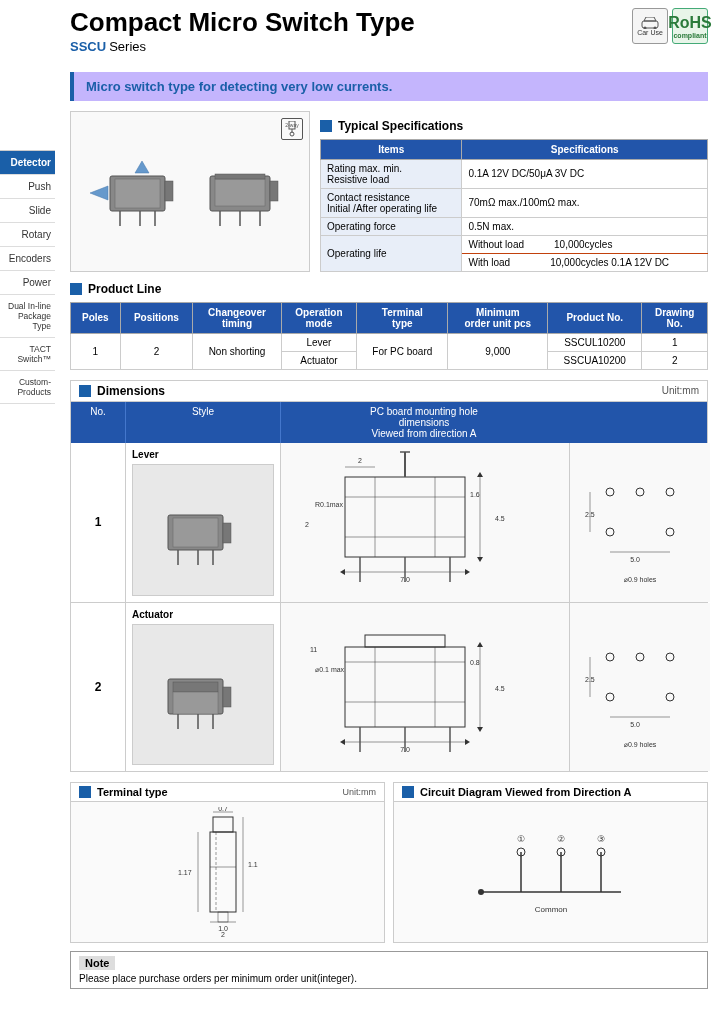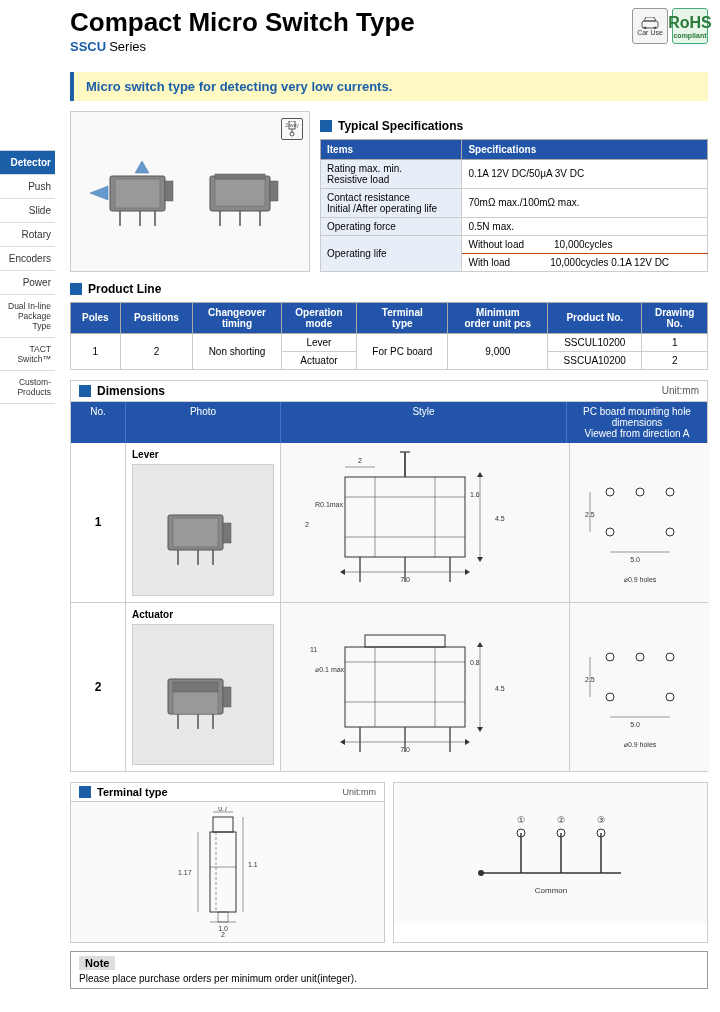--- a/index.html
+++ b/index.html
@@ -100,21 +100,21 @@
       flex-direction: column;
       align-items: center;
       justify-content: center;
       font-size: 7px;
       color: #2a7a3a;
       font-weight: bold;
     }
 
     
     .highlight-bar {
-      background: #fef9c3;
+      background: #c4b5fd;
       border-left: 4px solid #1a5fa8;
       padding: 7px 12px;
       font-size: 13px;
       font-weight: bold;
       color: #1a5fa8;
       margin-bottom: 10px;
     }
 
     
     .section-header {
@@ -171,21 +171,21 @@
     }
     table.specs-table {
       width: 100%;
       border-collapse: collapse;
       font-size: 10px;
     }
     table.specs-table th {
       background: #2255aa;
       color: #fff;
       padding: 4px 6px;
-      text-align: left;
+      text-align: center;
       border: 1px solid #aaa;
     }
     table.specs-table td {
       border: 1px solid #ccc;
       padding: 3px 6px;
       vertical-align: middle;
     }
     table.specs-table .row-header {
       background: #e8eef8;
       font-weight: normal;
@@ -550,21 +550,20 @@
   <div class="dimensions-section" style="margin-top:10px;">
     <div class="dim-header-row">
       <div class="dim-header-left">
         <div class="section-header-square"></div>
         <span>Dimensions</span>
       </div>
       <div class="dim-header-right">Unit:mm</div>
     </div>
     <div class="dim-col-headers">
       <div class="dim-col-header">No.</div>
-      <div class="dim-col-header">Photo</div>
       <div class="dim-col-header">Style</div>
       <div class="dim-col-header">PC board mounting hole<br>dimensions<br>Viewed from direction A</div>
     </div>
 
     <div class="dim-inner-row">
       <div class="dim-number-cell">1</div>
       <div class="dim-photo-cell">
         <div class="photo-label">Lever</div>
         <div class="photo-img-placeholder">
 
@@ -726,20 +725,26 @@
           <line x1="52" y1="115" x2="78" y2="115" stroke="#333" stroke-width="0.5"></line>
           <text x="65" y="124" text-anchor="middle" fill="#333" font-size="7">1.0</text>
 
           <rect x="60" y="105" width="10" height="10" fill="none" stroke="#333" stroke-width="0.5"></rect>
           <text x="65" y="130" text-anchor="middle" fill="#333" font-size="7">2</text>
         </svg>
       </div>
     </div>
 
     <div class="circuit-box">
+      <div class="box-header">
+        <div class="box-header-left">
+          <div class="section-header-square"></div>
+          <span>Circuit Diagram  Viewed from Direction A</span>
+        </div>
+      </div>
       <div class="box-content">
         <svg width="200" height="120" viewBox="0 0 200 120" style="font-size:9px;">
 
           <line x1="30" y1="80" x2="170" y2="80" stroke="#333" stroke-width="1.5"></line>
 
           <line x1="70" y1="80" x2="70" y2="40" stroke="#333" stroke-width="1.5"></line>
           <line x1="110" y1="80" x2="110" y2="40" stroke="#333" stroke-width="1.5"></line>
           <line x1="150" y1="80" x2="150" y2="40" stroke="#333" stroke-width="1.5"></line>
 
           <circle cx="70" cy="40" r="4" fill="none" stroke="#333" stroke-width="1"></circle>

